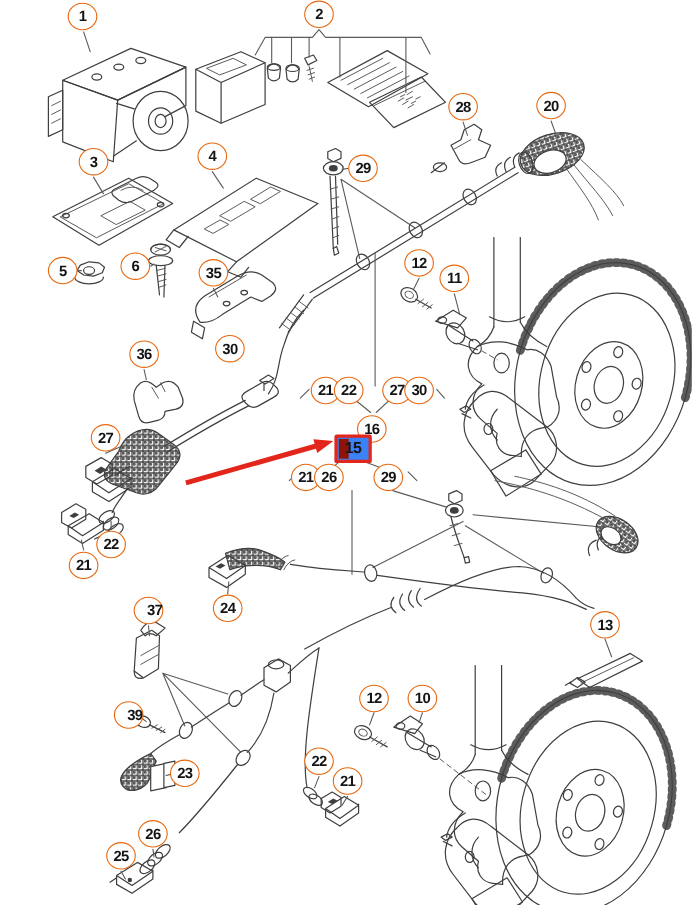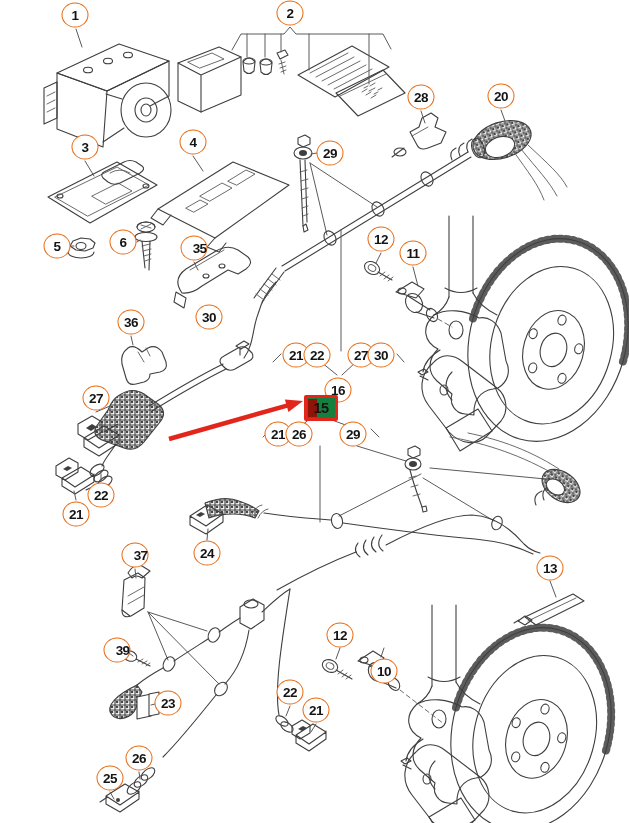--- a/index.html
+++ b/index.html
@@ -12,21 +12,21 @@
   #artwork .leader{stroke:#5a5a5a;stroke-width:1;}
   #artwork .fill-dots{fill:url(#dotpat);}
   #artwork .fill-dark{fill:#3f3f3f;stroke:none;}
   #artwork .fill-white{fill:#ffffff;}
   #artwork .hatch{stroke-dasharray:2.2,4.4;stroke-width:8;opacity:.85;}
   #artwork .dash{stroke-dasharray:4.5,3.5;}
   .callout{position:absolute;width:27px;height:25px;border-radius:50%;background:#fff;
            display:flex;align-items:center;justify-content:center;
            font-weight:bold;font-size:13.5px;letter-spacing:-0.6px;color:#141414;
            transform:translate(-50%,-50%);box-sizing:border-box;cursor:pointer;}
-  .highlight-box{position:absolute;box-sizing:content-box;border-radius:2px;background:#15803d;
+  .highlight-box{position:absolute;box-sizing:content-box;border-radius:2px;background:#3b82f6;
            display:flex;align-items:center;justify-content:center;
            font-weight:bold;font-size:14.5px;color:#1a1212;cursor:pointer;}
   .hl-chip{position:absolute;left:1px;top:1px;bottom:1px;width:9px;background:#8e1407;}
   .hl-label{position:relative;z-index:1;letter-spacing:-0.5px;}
 </style>
 </head>
 <body>
 
 <div class="stage">
 
@@ -363,21 +363,21 @@
       </div>
       <div class="callout" style="left: 501px; top: 96px; border: 1.8px solid rgb(232, 104, 15);">
         <span>20</span>
       </div>
       <div class="callout" style="left: 57px; top: 246px; border: 1.8px solid rgb(232, 104, 15);">
         <span>5</span>
       </div>
       <div class="callout" style="left: 123px; top: 242px; border: 1.8px solid rgb(232, 104, 15);">
         <span>6</span>
       </div>
-      <div class="callout" style="left: 194px; top: 248px; border: 1.8px solid rgb(232, 104, 15); justify-content: flex-end;">
+      <div class="callout" style="left: 194px; top: 248px; border: 1.8px solid rgb(232, 104, 15);">
         <span>35</span>
       </div>
       <div class="callout" style="left: 381px; top: 239px; border: 1.8px solid rgb(232, 104, 15);">
         <span>12</span>
       </div>
       <div class="callout" style="left: 413px; top: 253px; border: 1.8px solid rgb(232, 104, 15);">
         <span>11</span>
       </div>
       <div class="callout" style="left: 131px; top: 322px; border: 1.8px solid rgb(232, 104, 15);">
         <span>36</span>
@@ -432,21 +432,21 @@
       </div>
       <div class="callout" style="left: 290px; top: 692px; border: 1.8px solid rgb(232, 104, 15);">
         <span>22</span>
       </div>
       <div class="callout" style="left: 316px; top: 710px; border: 1.8px solid rgb(232, 104, 15);">
         <span>21</span>
       </div>
       <div class="callout" style="left: 340px; top: 635px; border: 1.8px solid rgb(232, 104, 15);">
         <span>12</span>
       </div>
-      <div class="callout" style="left: 384px; top: 671px; border: 1.8px solid rgb(232, 104, 15);">
+      <div class="callout" style="left: 384px; top: 635px; border: 1.8px solid rgb(232, 104, 15);">
         <span>10</span>
       </div>
       <div class="callout" style="left: 550px; top: 568px; border: 1.8px solid rgb(232, 104, 15);">
         <span>13</span>
       </div>
       <div class="callout" style="left: 139px; top: 758px; border: 1.8px solid rgb(232, 104, 15);">
         <span>26</span>
       </div>
       <div class="callout" style="left: 110px; top: 778px; border: 1.8px solid rgb(232, 104, 15);">
         <span>25</span>

